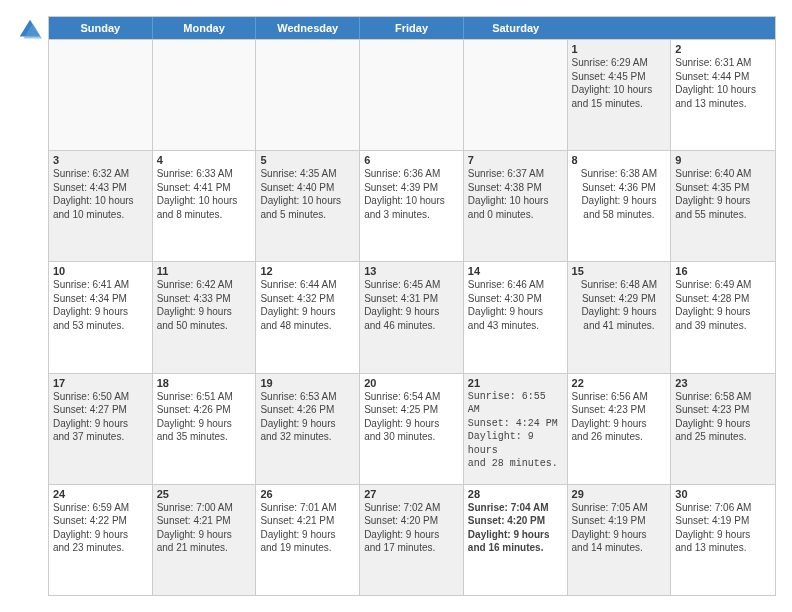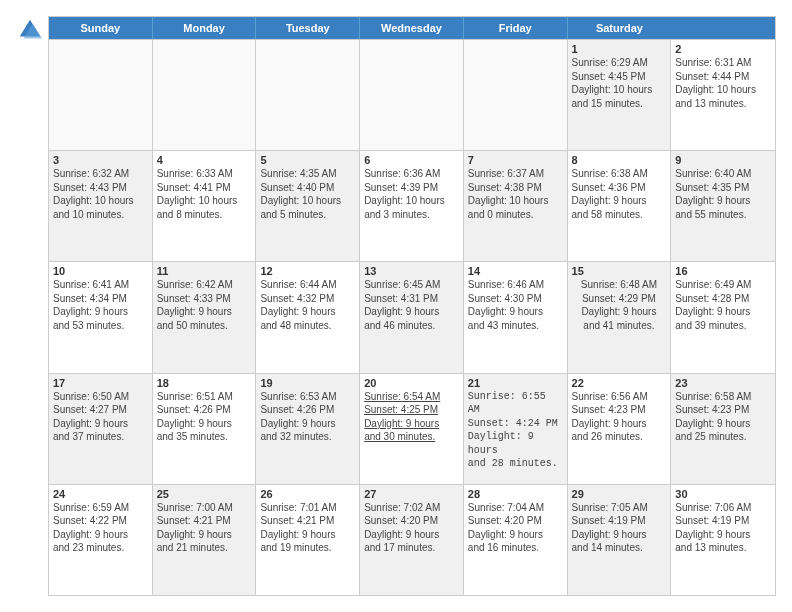--- a/index.html
+++ b/index.html
@@ -113,21 +113,20 @@
     </div>
     <div class="title-block">
       <div class="month-title"></div>
       <div class="location"></div>
     </div>
   </div>
   <div class="calendar">
     <div class="cal-header" id="cal-header">
         <div class="cal-header-cell">Sunday</div>
         <div class="cal-header-cell">Monday</div>
-        <div class="cal-header-cell">Tuesday</div>
         <div class="cal-header-cell">Wednesday</div>
         <div class="cal-header-cell">Friday</div>
         <div class="cal-header-cell">Saturday</div>
       </div>
     <div class="cal-body" id="cal-body">
         <div class="cal-row">
           <div class="cal-cell empty"></div>
           <div class="cal-cell empty"></div>
           <div class="cal-cell empty"></div>
           <div class="cal-cell empty"></div>
@@ -178,21 +177,21 @@
           </div>
           <div class="cal-cell shaded">
             <div class="day-num">7</div>
             <div class="cell-info" style="white-space: pre-line;">Sunrise: 6:37 AM
 Sunset: 4:38 PM
 Daylight: 10 hours
 and 0 minutes.</div>
           </div>
           <div class="cal-cell">
             <div class="day-num">8</div>
-            <div class="cell-info" style="white-space: pre-line;">Sunrise: 6:38 AM
+            <div class="cell-info" style="white-space: pre-line; text-align: center;">Sunrise: 6:38 AM
 Sunset: 4:36 PM
 Daylight: 9 hours
 and 58 minutes.</div>
           </div>
           <div class="cal-cell shaded">
             <div class="day-num">9</div>
             <div class="cell-info" style="white-space: pre-line;">Sunrise: 6:40 AM
 Sunset: 4:35 PM
 Daylight: 9 hours
 and 55 minutes.</div>
@@ -266,21 +265,21 @@
           </div>
           <div class="cal-cell shaded">
             <div class="day-num">19</div>
             <div class="cell-info" style="white-space: pre-line;">Sunrise: 6:53 AM
 Sunset: 4:26 PM
 Daylight: 9 hours
 and 32 minutes.</div>
           </div>
           <div class="cal-cell">
             <div class="day-num">20</div>
-            <div class="cell-info" style="white-space: pre-line; text-decoration: underline;">Sunrise: 6:54 AM
+            <div class="cell-info" style="white-space: pre-line;">Sunrise: 6:54 AM
 Sunset: 4:25 PM
 Daylight: 9 hours
 and 30 minutes.</div>
           </div>
           <div class="cal-cell shaded">
             <div class="day-num">21</div>
             <div class="cell-info" style="white-space: pre-line; font-family: Liberation Mono, monospace;">Sunrise: 6:55 AM
 Sunset: 4:24 PM
 Daylight: 9 hours
 and 28 minutes.</div>
@@ -324,21 +323,21 @@
           </div>
           <div class="cal-cell shaded">
             <div class="day-num">27</div>
             <div class="cell-info" style="white-space: pre-line;">Sunrise: 7:02 AM
 Sunset: 4:20 PM
 Daylight: 9 hours
 and 17 minutes.</div>
           </div>
           <div class="cal-cell">
             <div class="day-num">28</div>
-            <div class="cell-info" style="white-space: pre-line;">Sunrise: 7:04 AM
+            <div class="cell-info" style="white-space: pre-line; font-weight: bold;">Sunrise: 7:04 AM
 Sunset: 4:20 PM
 Daylight: 9 hours
 and 16 minutes.</div>
           </div>
           <div class="cal-cell shaded">
             <div class="day-num">29</div>
             <div class="cell-info" style="white-space: pre-line;">Sunrise: 7:05 AM
 Sunset: 4:19 PM
 Daylight: 9 hours
 and 14 minutes.</div>

